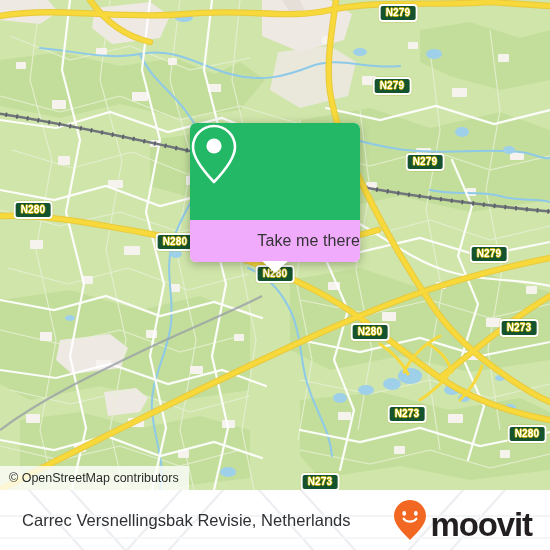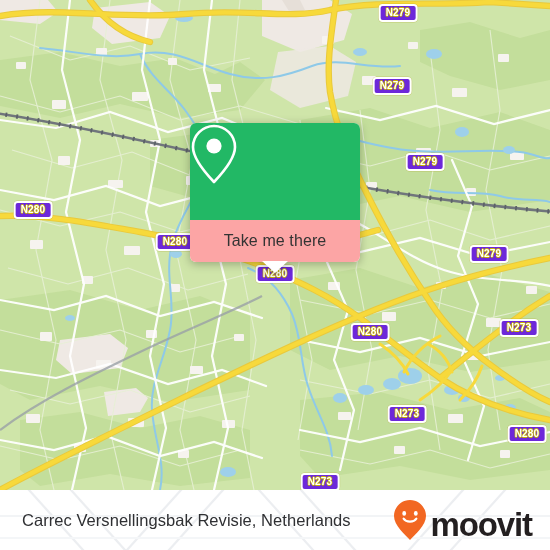--- a/index.html
+++ b/index.html
@@ -14,21 +14,21 @@
   #map {
     position:absolute; left:0; top:0; width:550px; height:490px;
     background:#cfe5a9;
     overflow:hidden;
   }
   #map svg { position:absolute; left:0; top:0; display:block; }
 
   
   .shield {
     position:absolute;
-    background:#6d28d9;
+    background:#14532d;
     border:2px solid #ffffff;
     border-radius:4px;
     color:#ffffff;
     font-family:"Liberation Sans", sans-serif;
     font-size:10px;
     font-weight:bold;
     letter-spacing:.2px;
     line-height:14px;
     height:18px;
     padding:0 5px;
@@ -55,22 +55,22 @@
     background:#ffffff;
     display:flex; flex-direction:column;
   }
   .popup-top {
     flex:1 1 auto;
     background:#22b865;
     display:flex; align-items:center; justify-content:center;
   }
   .popup-bottom {
     height:42px; flex:0 0 42px;
-    background:#fca5a5;
-    display:flex; align-items:center; justify-content:center;
+    background:#f0abfc;
+    display:flex; align-items:center; justify-content:flex-end;
   }
   .popup-bottom .label {
     color:#333333;
     font-size:16px;
     letter-spacing:.1px;
     font-family:"Liberation Sans", sans-serif;
   }
   .popup-tail {
     position:absolute;
     left:50%; bottom:-11px;
@@ -336,20 +336,21 @@
             <circle cx="24" cy="23" r="7.6" fill="#ffffff"></circle>
           </svg>
         </div>
         <div class="popup-bottom">
           <span class="label">Take me there</span>
         </div>
       </div>
       <div class="popup-tail"></div>
     </div>
 
+    <div id="attribution">© OpenStreetMap contributors</div>
   </div>
 
   <div id="footer">
     <svg id="footer-deco" width="550" height="60" viewBox="0 0 550 60">
       <g fill="none" stroke="#eceef1" stroke-width="2.2">
         <path d="M20,-10 L92,70"></path>
         <path d="M62,-10 L134,70"></path>
         <path d="M118,70 L190,-10"></path>
         <path d="M160,70 L232,-10"></path>
         <path d="M250,-10 L322,70"></path>

